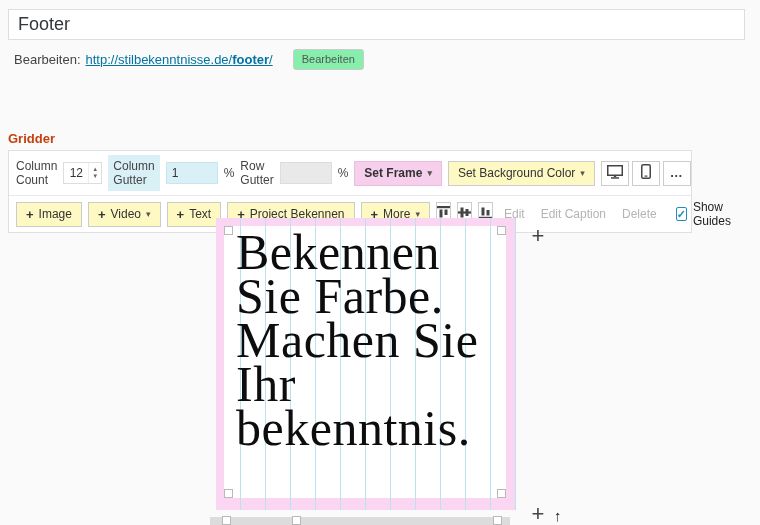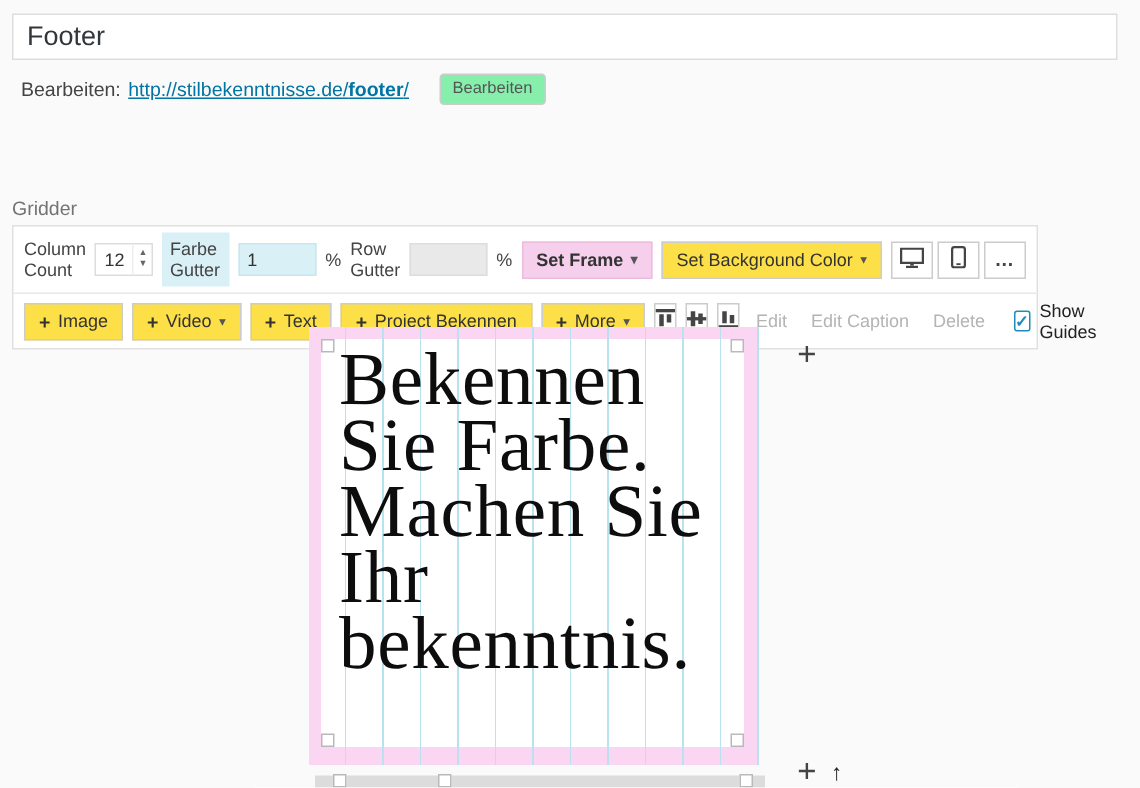--- a/index.html
+++ b/index.html
@@ -16,52 +16,52 @@
   }
   .permalink-row { position: absolute; left: 14px; top: 49px; display: flex; align-items: center; font-size: 13px; color: #444; }
   .permalink-row .lbl { margin-right: 5px; }
   .permalink-link { color: #0074a2; text-decoration: underline; cursor: pointer; }
   .permalink-link b { font-weight: bold; }
   .small-btn {
     margin-left: 20px; font-size: 11px; line-height: 1; padding: 4px 8px;
     border: 1px solid #ccc; border-radius: 3px; background: #86efac; color: #555;
     cursor: pointer; font-family: inherit;
   }
-  .gridder-label { position: absolute; left: 8px; top: 131px; font-weight: normal; font-size: 13px; color: #737373; }
+  .gridder-label { position: absolute; left: 8px; top: 131px; font-weight: bold; font-size: 13px; color: #c2410c; }
   .gridder-box { position: absolute; left: 8px; top: 150px; width: 684px; background: #fff; border: 1px solid #e0e0e0; }
   .tb-row { display: flex; align-items: center; padding: 4px 7px; gap: 6px; font-size: 12px; color: #444; min-height: 31px; }
   .tb-row + .tb-row { border-top: 1px solid #e8e8e8; }
   .numwrap { display: inline-flex; align-items: stretch; border: 1px solid #ddd; background: #fff; height: 22px; }
   .numwrap input { border: 0; width: 24px; text-align: center; font-size: 12px; font-family: inherit; outline: none; color: #333; background: transparent; }
   .spin { display: flex; flex-direction: column; justify-content: center; font-size: 6px; color: #666; line-height: 7px; padding: 0 3px; border-left: 1px solid #eee; cursor: pointer; }
   .hl-cyan { background: #d9f0f7; padding: 4px 5px; }
   .gutter-input { width: 52px; height: 22px; border: 1px solid #c7e6f0; background: #d9f0f7; font-size: 12px; padding: 2px 5px; font-family: inherit; outline: none; color: #333; }
   .gutter-input.gray { background: #e9e9e9; border-color: #ddd; }
   .btn {
-    border: 1px solid #ccc; background: #fde047; height: 25px; padding: 0 9px; font-size: 12px;
+    border: 1px solid #ccc; background: #fef9c3; height: 25px; padding: 0 9px; font-size: 12px;
     display: inline-flex; align-items: center; gap: 5px; font-family: inherit; cursor: pointer; color: #333; white-space: nowrap;
   }
   .btn .plus { font-weight: bold; font-size: 13px; }
   .btn .caret { font-size: 9px; color: #555; }
   .btn.pink { background: #f6cfec; border-color: #ecbcdd; font-weight: bold; }
   .iconbtn {
     width: 28px; height: 25px; border: 1px solid #ccc; background: #fff;
     display: inline-flex; align-items: center; justify-content: center; cursor: pointer; padding: 0;
   }
   .right-group { margin-left: auto; display: flex; gap: 3px; }
   .ellipsis { font-weight: bold; color: #444; font-size: 13px; letter-spacing: 1px; line-height: 10px; }
   .textbtn { border: 0; background: none; color: #b4b4b4; font-size: 12px; padding: 0 5px; font-family: inherit; white-space: nowrap; }
   .cb {
     width: 14px; height: 14px; border: 1px solid #1e8cbe; border-radius: 2px; background: #fff;
     color: #1e8cbe; font-size: 11px; font-weight: bold; display: inline-flex; align-items: center; justify-content: center;
     margin-left: 8px; cursor: pointer;
   }
   .cb-label { color: #222; }
   
-  .canvas { position: absolute; left: 206px; top: 218px; width: 300px; height: 292px; background: #fad6f3; }
+  .canvas { position: absolute; left: 216px; top: 218px; width: 300px; height: 292px; background: #fad6f3; }
   .guides {
     position: absolute; inset: 0; z-index: 3; pointer-events: none;
     background-image: repeating-linear-gradient(to right, transparent 0, transparent 24px, #b9e2ef 24px, #b9e2ef 25px);
   }
   .text-el { position: absolute; left: 8px; top: 8px; width: 282px; height: 272px; background: #fff; }
   .big-text {
     position: absolute; left: 12px; top: 4px; z-index: 4;
     font-family: "Liberation Serif", "DejaVu Serif", serif;
     font-size: 50px; line-height: 44px; letter-spacing: 0.5px; color: #0d0d0d; white-space: nowrap;
   }
@@ -99,21 +99,21 @@
 
     <div class="tb-row">
       <span>Column Count</span>
       <span class="numwrap">
         <input type="text" value="12" style="">
         <span class="spin">
           <span>▲</span>
           <span>▼</span>
         </span>
       </span>
-      <span class="hl-cyan">Farbe Gutter</span>
+      <span class="hl-cyan">Column Gutter</span>
       <input class="gutter-input" type="text" value="1" style="">
       <span>%</span>
       <span>Row Gutter</span>
       <input class="gutter-input gray" type="text" value="" style="">
       <span>%</span>
       <button class="btn pink">
         <span>Set Frame</span>
         <span class="caret">▾</span>
       </button>
       <button class="btn">

